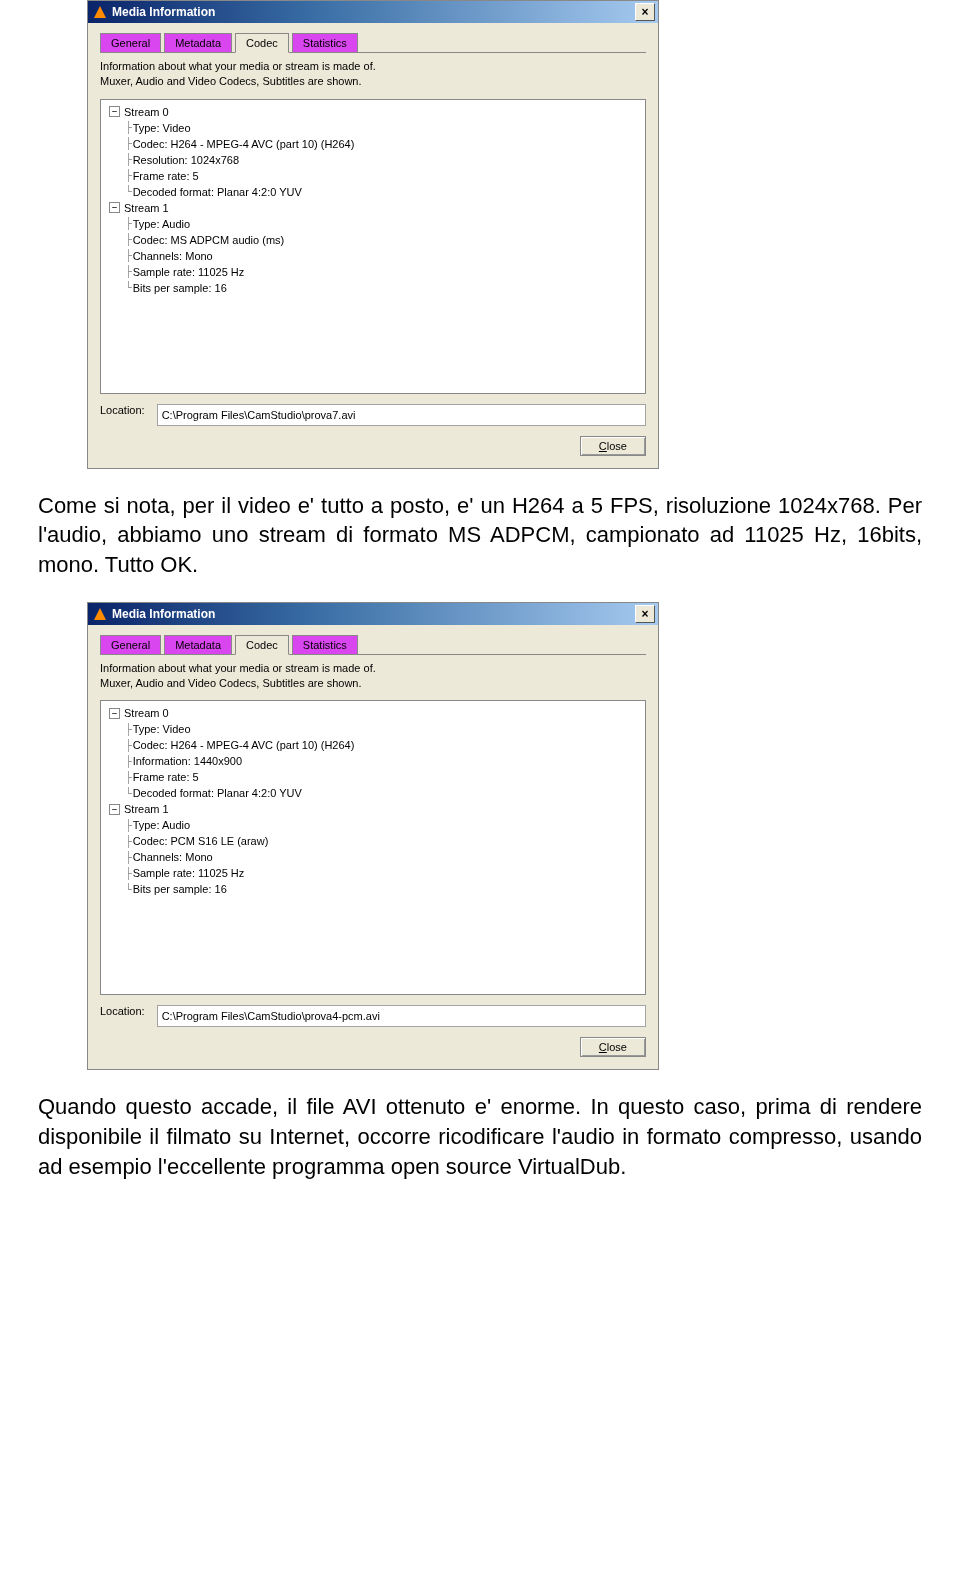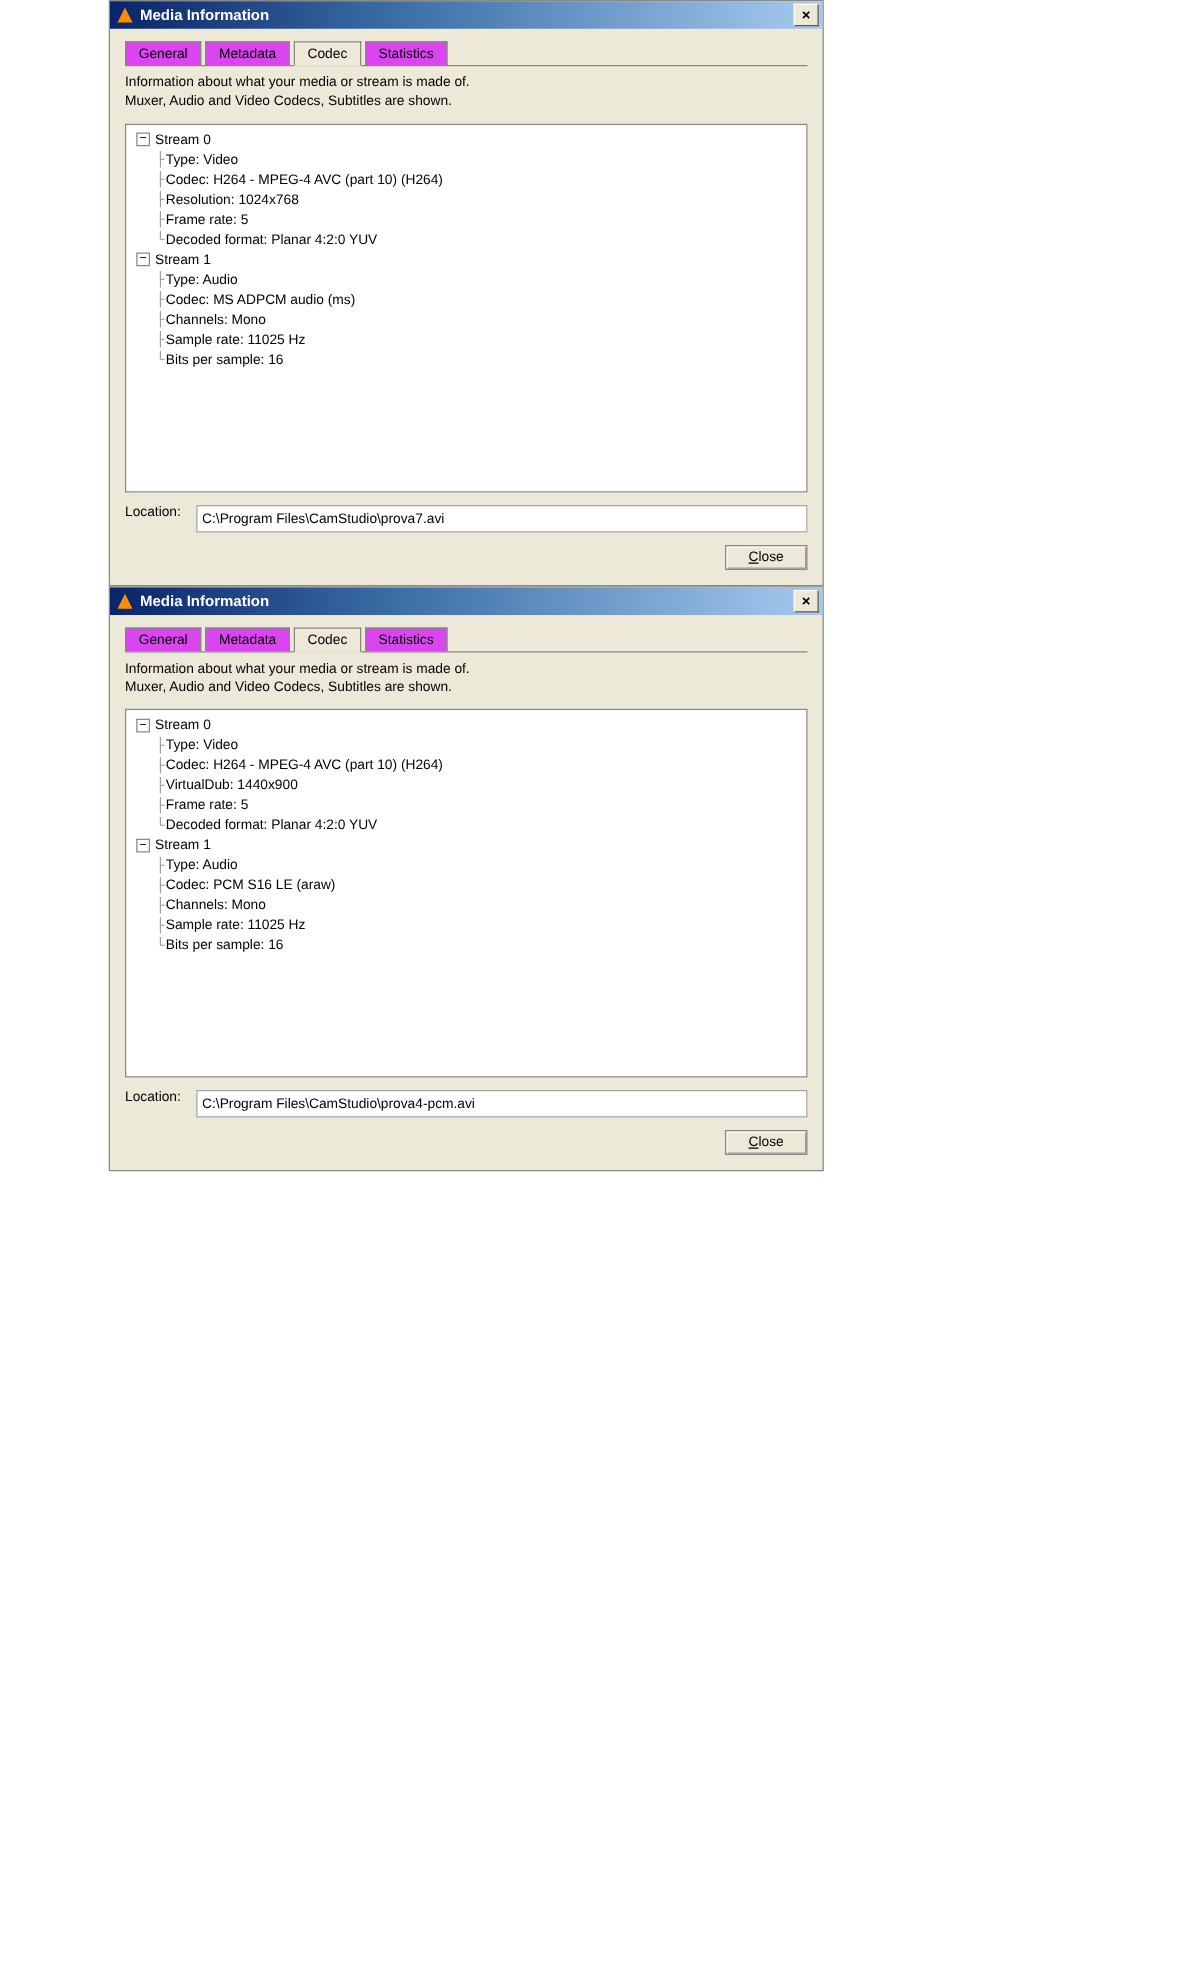--- a/index.html
+++ b/index.html
@@ -103,20 +103,21 @@
     <div class="loc-row">
       <span>Location:</span>
       <input class="loc-input" readonly="" value="C:\Program Files\CamStudio\prova7.avi" style="">
     </div>
     <div class="btn-row">
       <div class="btn"><span style="text-decoration:underline">C</span><span>lose</span></div>
     </div>
   </div>
 </div>
 
+<div class="para">Come si nota, per il video e' tutto a posto, e' un H264 a 5 FPS, risoluzione 1024x768. Per l'audio, abbiamo uno stream di formato MS ADPCM, campionato ad 11025 Hz, 16bits, mono. Tutto OK.</div>
 
 
 <div class="dlg">
   <div class="titlebar">
     <span class="vlc-icon">
           <span class="vlc-cone"></span>
         </span>
     <span>Media Information</span>
     <span class="closebtn">×</span>
   </div>
@@ -139,21 +140,21 @@
       <div class="tree-row indent2">
             <span class="branch">├</span>
             <span>Type: Video</span>
           </div>
       <div class="tree-row indent2">
             <span class="branch">├</span>
             <span>Codec: H264 - MPEG-4 AVC (part 10) (H264)</span>
           </div>
       <div class="tree-row indent2">
             <span class="branch">├</span>
-            <span>VirtualDub: 1440x900</span>
+            <span>Information: 1440x900</span>
           </div>
       <div class="tree-row indent2">
             <span class="branch">├</span>
             <span>Frame rate: 5</span>
           </div>
       <div class="tree-row indent2">
             <span class="branch">└</span>
             <span>Decoded format: Planar 4:2:0 YUV</span>
           </div>
       <div class="tree-row indent1">
@@ -184,14 +185,15 @@
     <div class="loc-row">
       <span>Location:</span>
       <input class="loc-input" readonly="" value="C:\Program Files\CamStudio\prova4-pcm.avi" style="">
     </div>
     <div class="btn-row">
       <div class="btn"><span style="text-decoration:underline">C</span><span>lose</span></div>
     </div>
   </div>
 </div>
 
+<div class="para">Quando questo accade, il file AVI ottenuto e' enorme. In questo caso, prima di rendere disponibile il filmato su Internet, occorre ricodificare l'audio in formato compresso, usando ad esempio l'eccellente programma open source VirtualDub.</div>
 
 </div>
 
 </body></html>

